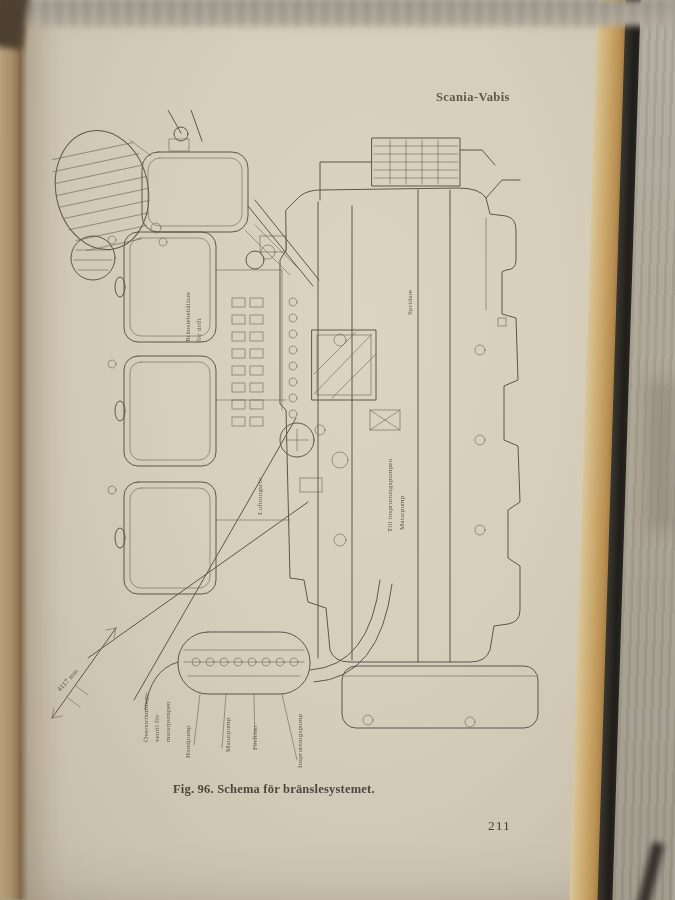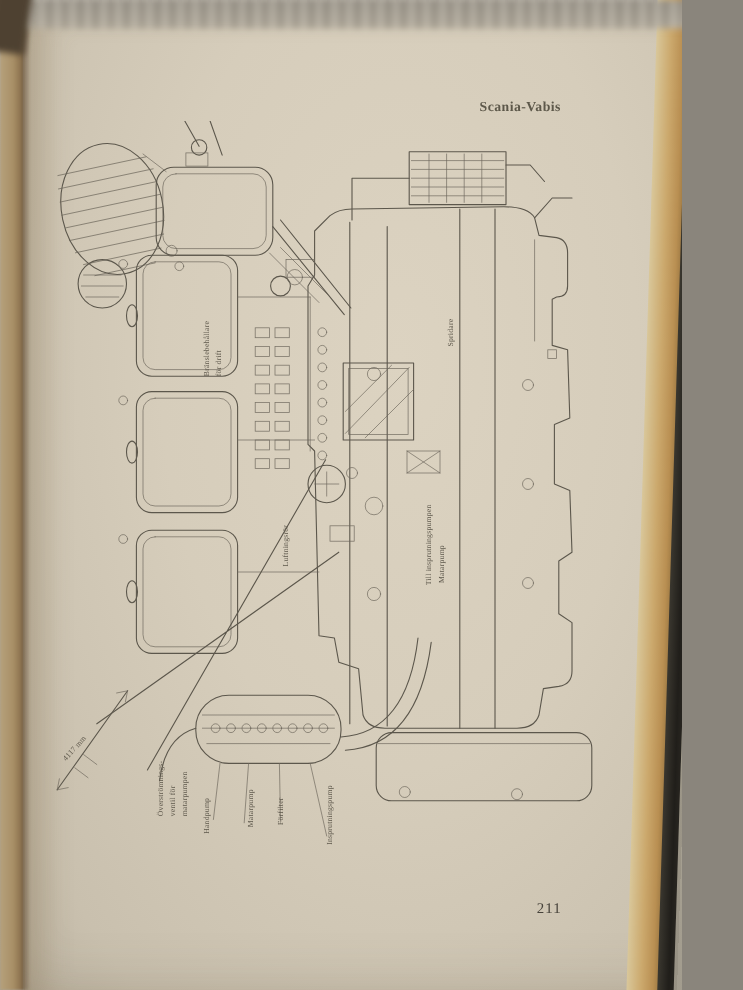--- a/index.html
+++ b/index.html
@@ -1,16 +1,16 @@
 <!DOCTYPE html>
 <html><head>
 <meta charset="utf-8">
 <style>
   html,body{margin:0;padding:0;background:#8a857c;}
-  #photo{position:relative;width:620px;height:900px;overflow:hidden;
+  #photo{position:relative;width:675px;height:900px;overflow:hidden;
          font-family:"Liberation Serif", serif;
          background:
            repeating-linear-gradient(90deg, rgba(90,84,74,.06) 0 3px, rgba(0,0,0,0) 3px 9px),
            linear-gradient(180deg,#b7b1a7 0%, #b3ada3 40%, #aba599 100%);}
   
   .top-band{position:absolute;left:0;top:0;width:675px;height:26px;
             background:repeating-linear-gradient(90deg, rgba(70,62,50,.18) 0 6px, rgba(190,183,170,.25) 6px 14px),
                        linear-gradient(180deg,#9f9a90,#b9b2a4);
             filter:blur(3px);}
   .top-left-wedge{position:absolute;left:-8px;top:-10px;width:34px;height:58px;
@@ -206,20 +206,21 @@
       <text class="vlab" transform="rotate(-90 98 632)" x="98" y="632">Överströmnings-</text>
       <text class="vlab" transform="rotate(-90 109 632)" x="109" y="632">ventil för</text>
       <text class="vlab" transform="rotate(-90 120 632)" x="120" y="632">matarpumpen</text>
       <text class="vlab" transform="rotate(-90 140 648)" x="140" y="648">Handpump</text>
       <text class="vlab" transform="rotate(-90 180 642)" x="180" y="642">Matarpump</text>
       <text class="vlab" transform="rotate(-90 207 640)" x="207" y="640">Förfilter</text>
       <text class="vlab" transform="rotate(-90 252 658)" x="252" y="658">Insprutningspump</text>
       <text class="vlab" transform="rotate(-48 10 582)" x="10" y="582">4117 mm</text>
     </svg>
 
+    <div class="caption">Fig. 96.  Schema för bränslesystemet.</div>
     <div class="folio">211</div>
   </div>
 
   <div class="fore-edge"></div>
   <div class="cover"></div>
   <div class="fabric-right"></div>
   <div class="fabric-smudge"></div>
   <div class="corner-mark"></div>
   <div class="top-band"></div>
   <div class="top-left-wedge"></div>

